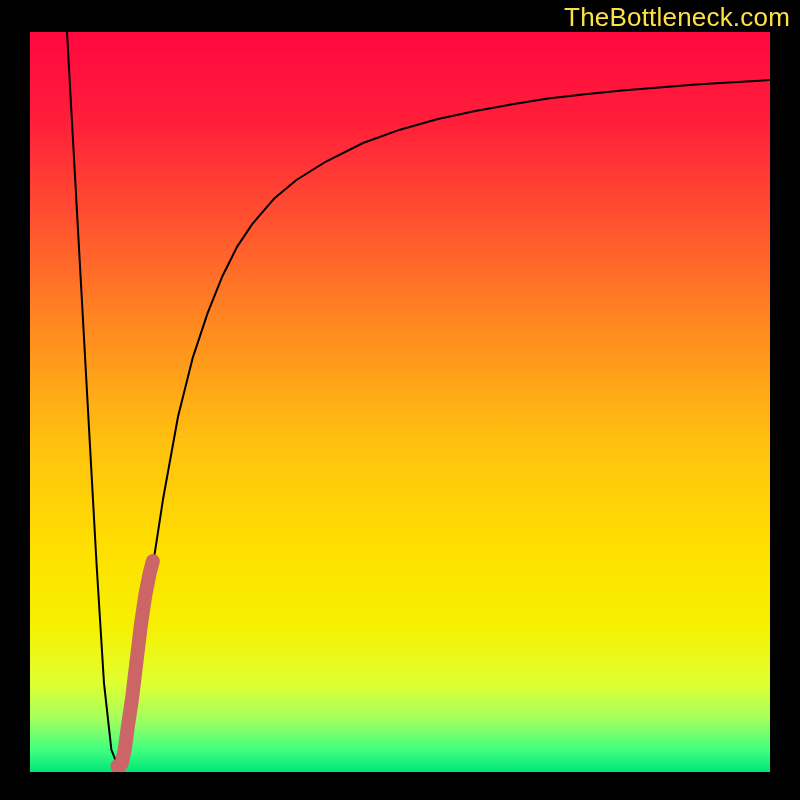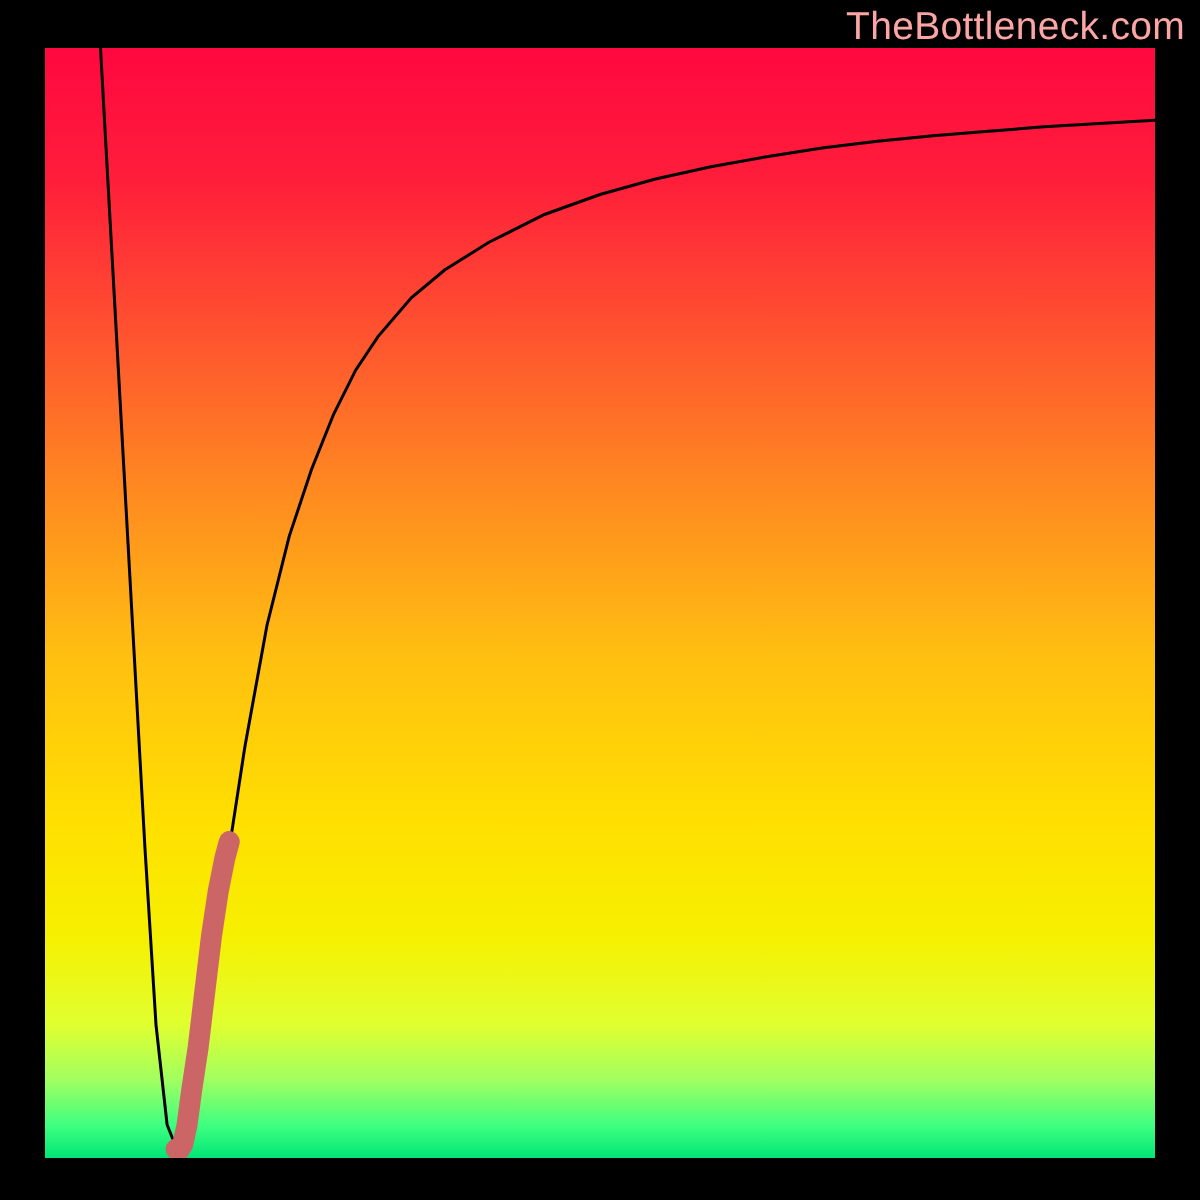--- a/index.html
+++ b/index.html
@@ -14,21 +14,21 @@
     position: relative;
     width: 800px;
     height: 800px;
   }
   .watermark {
     position: absolute;
     top: 2px;
     right: 10px;
     font-family: Arial, Helvetica, sans-serif;
     font-size: 26px;
-    color: #fca5a5;
+    color: #fde047;
     letter-spacing: 0.2px;
     z-index: 10;
     user-select: none;
   }
   svg.plot {
     position: absolute;
     left: 0;
     top: 0;
   }
 </style>

